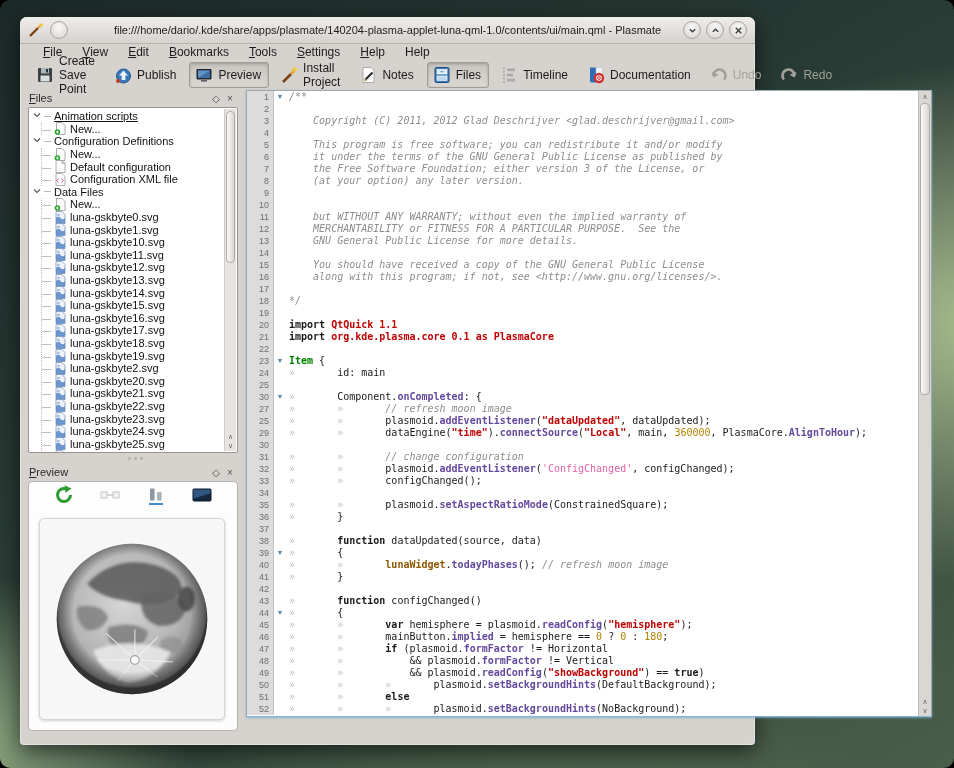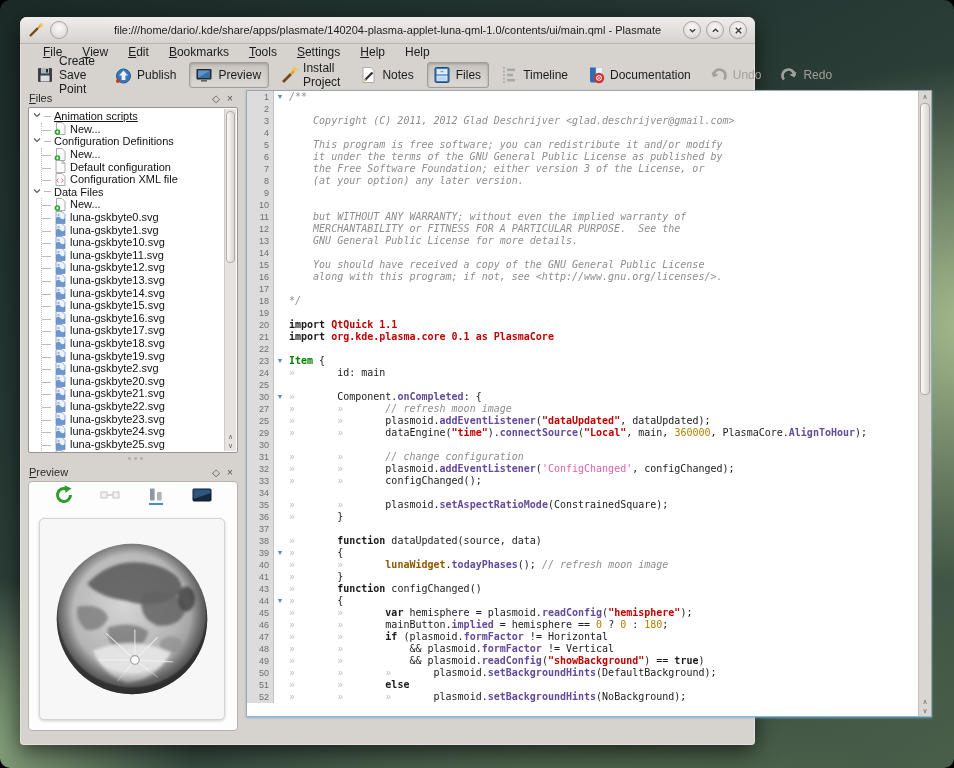--- a/index.html
+++ b/index.html
@@ -786,20 +786,25 @@
             <span class="num">40</span>
             <span class="fold"></span>
             <span class="codeln"><span class="sg-w">»       </span><span class="sg-w">»       </span><span class="sg-o">lunaWidget</span><span class="sg-p">.</span><span class="sg-fn">todayPhases</span><span class="sg-p">(); </span><span class="sg-c">// refresh moon image</span></span>
           </div>
           <div class="cl">
             <span class="num">41</span>
             <span class="fold"></span>
             <span class="codeln"><span class="sg-w">»       </span><span class="sg-p">}</span></span>
           </div>
           <div class="cl">
+            <span class="num">42</span>
+            <span class="fold"></span>
+            <span class="codeln"></span>
+          </div>
+          <div class="cl">
             <span class="num">43</span>
             <span class="fold"></span>
             <span class="codeln"><span class="sg-w">»       </span><span class="sg-k">function</span><span class="sg-p"> configChanged()</span></span>
           </div>
           <div class="cl">
             <span class="num">44</span>
             <span class="fold">▼</span>
             <span class="codeln"><span class="sg-w">»       </span><span class="sg-p">{</span></span>
           </div>
           <div class="cl">

